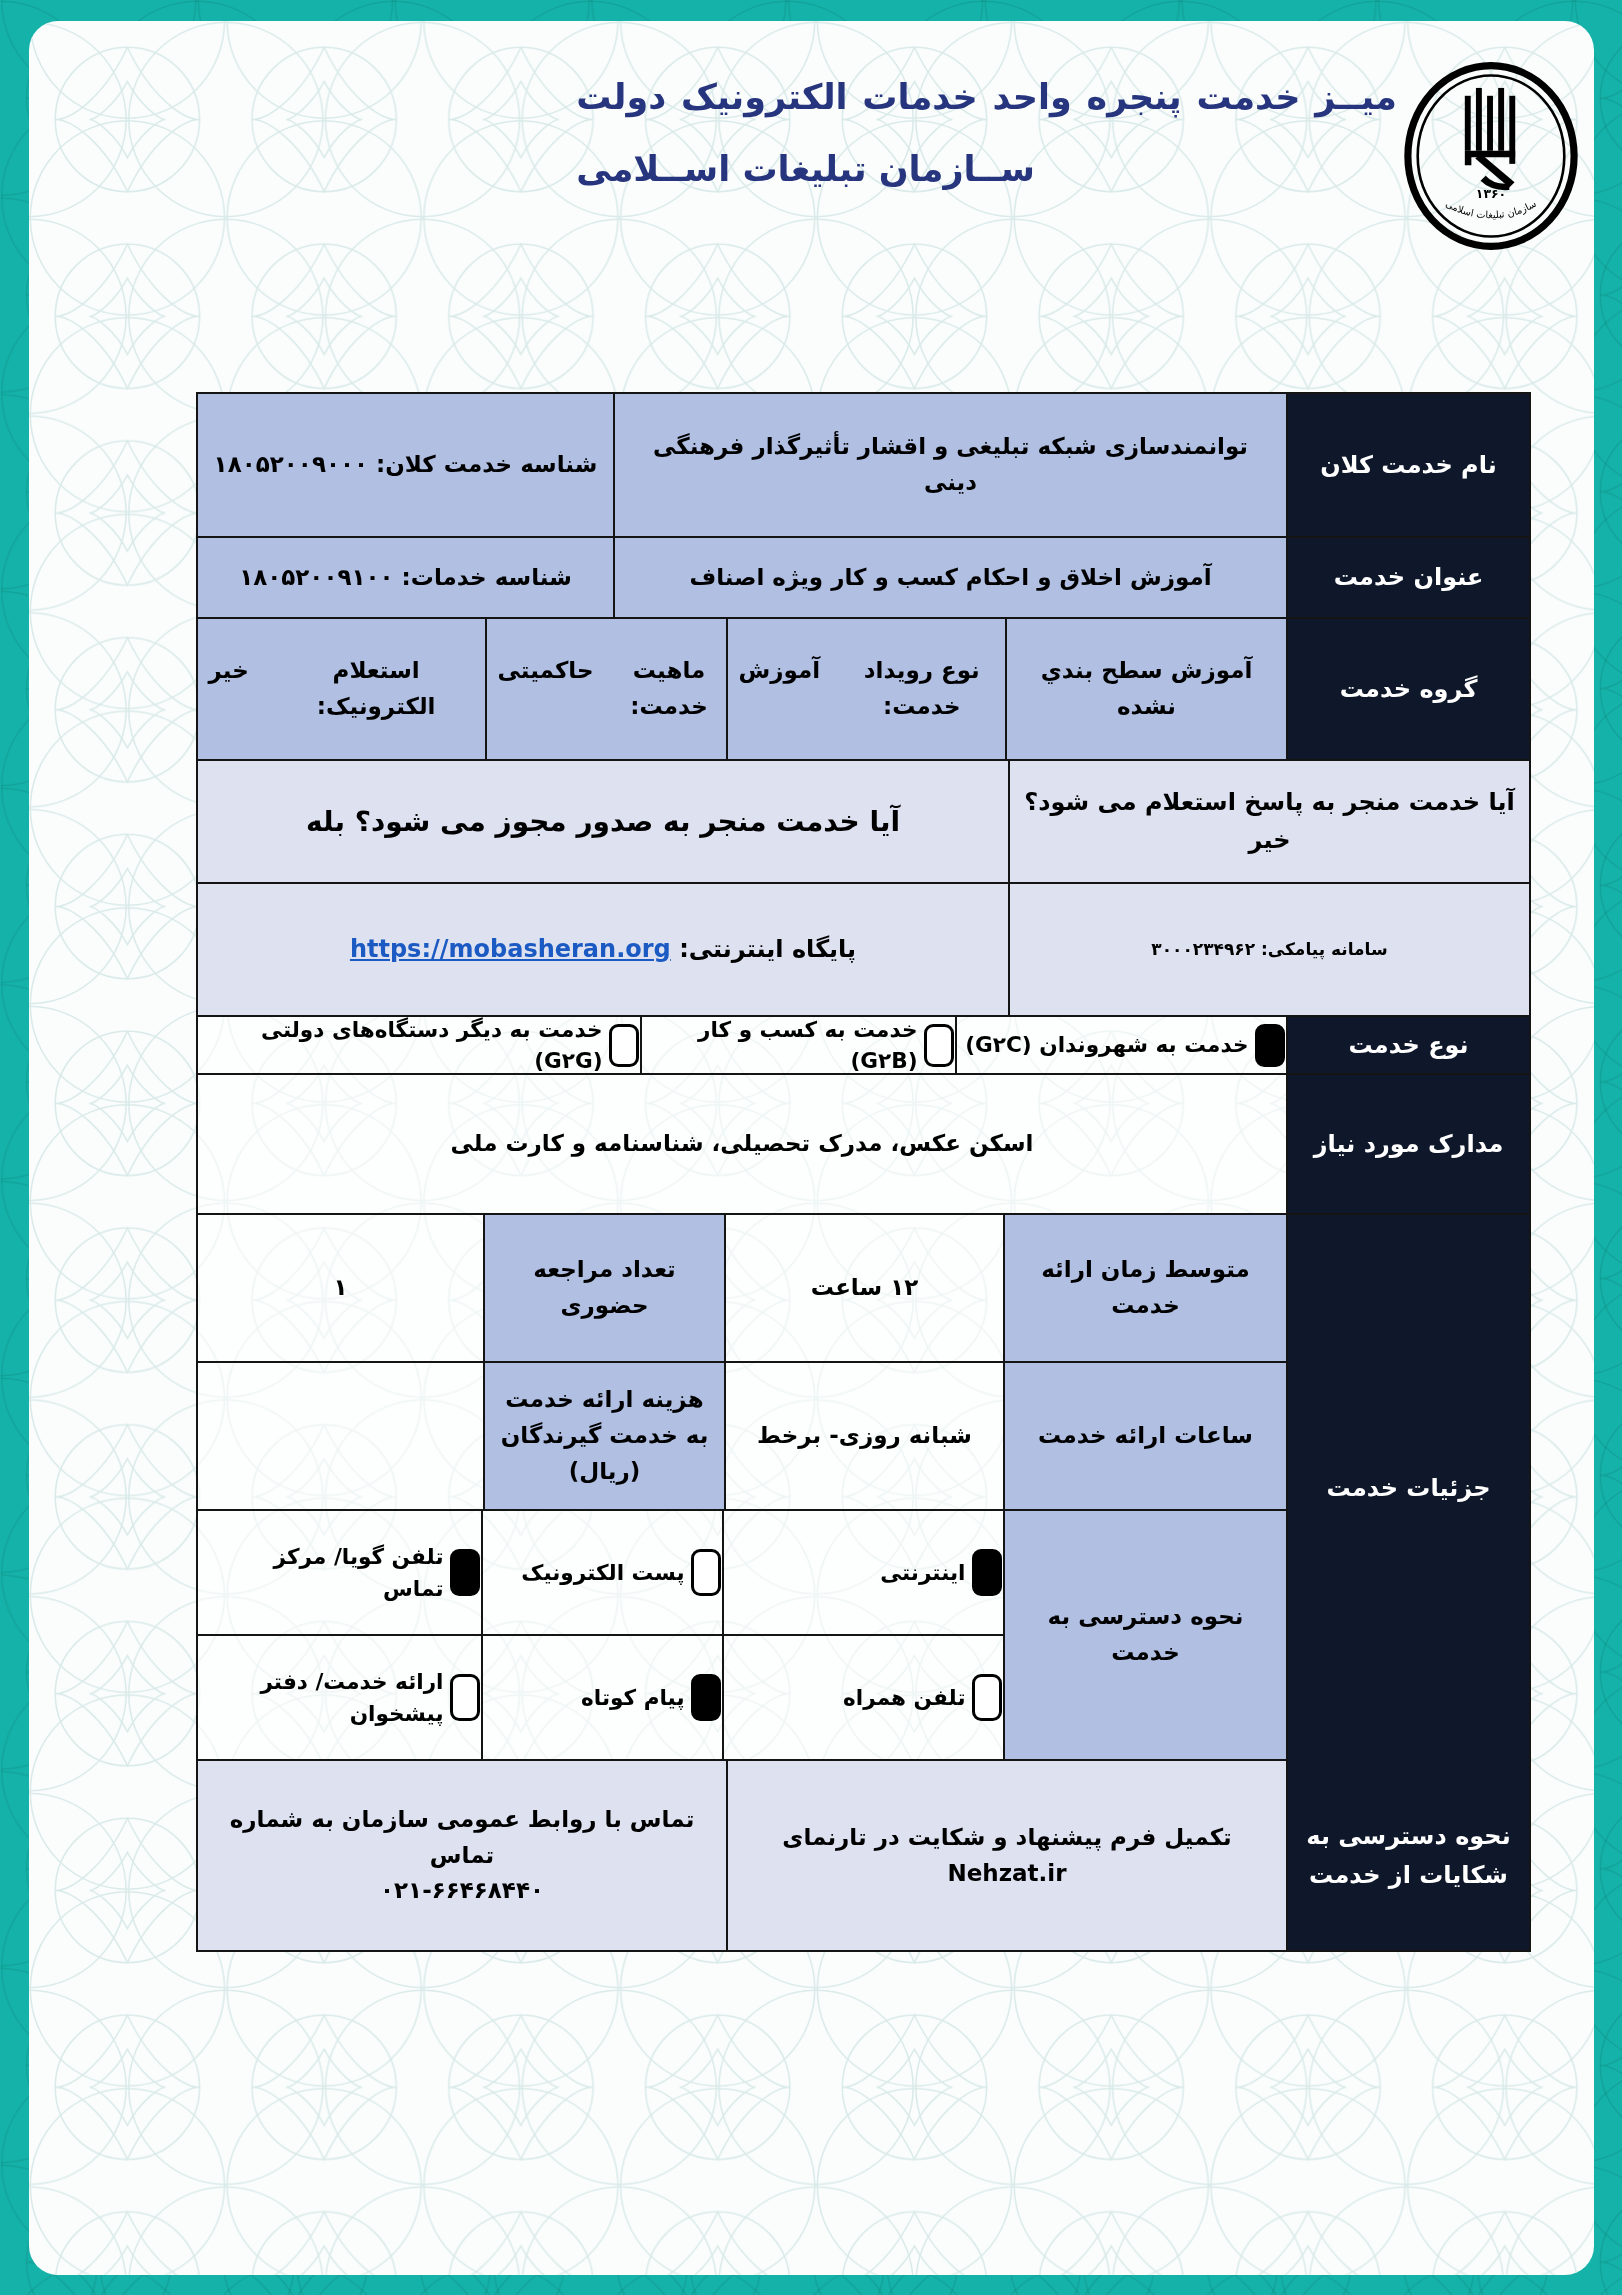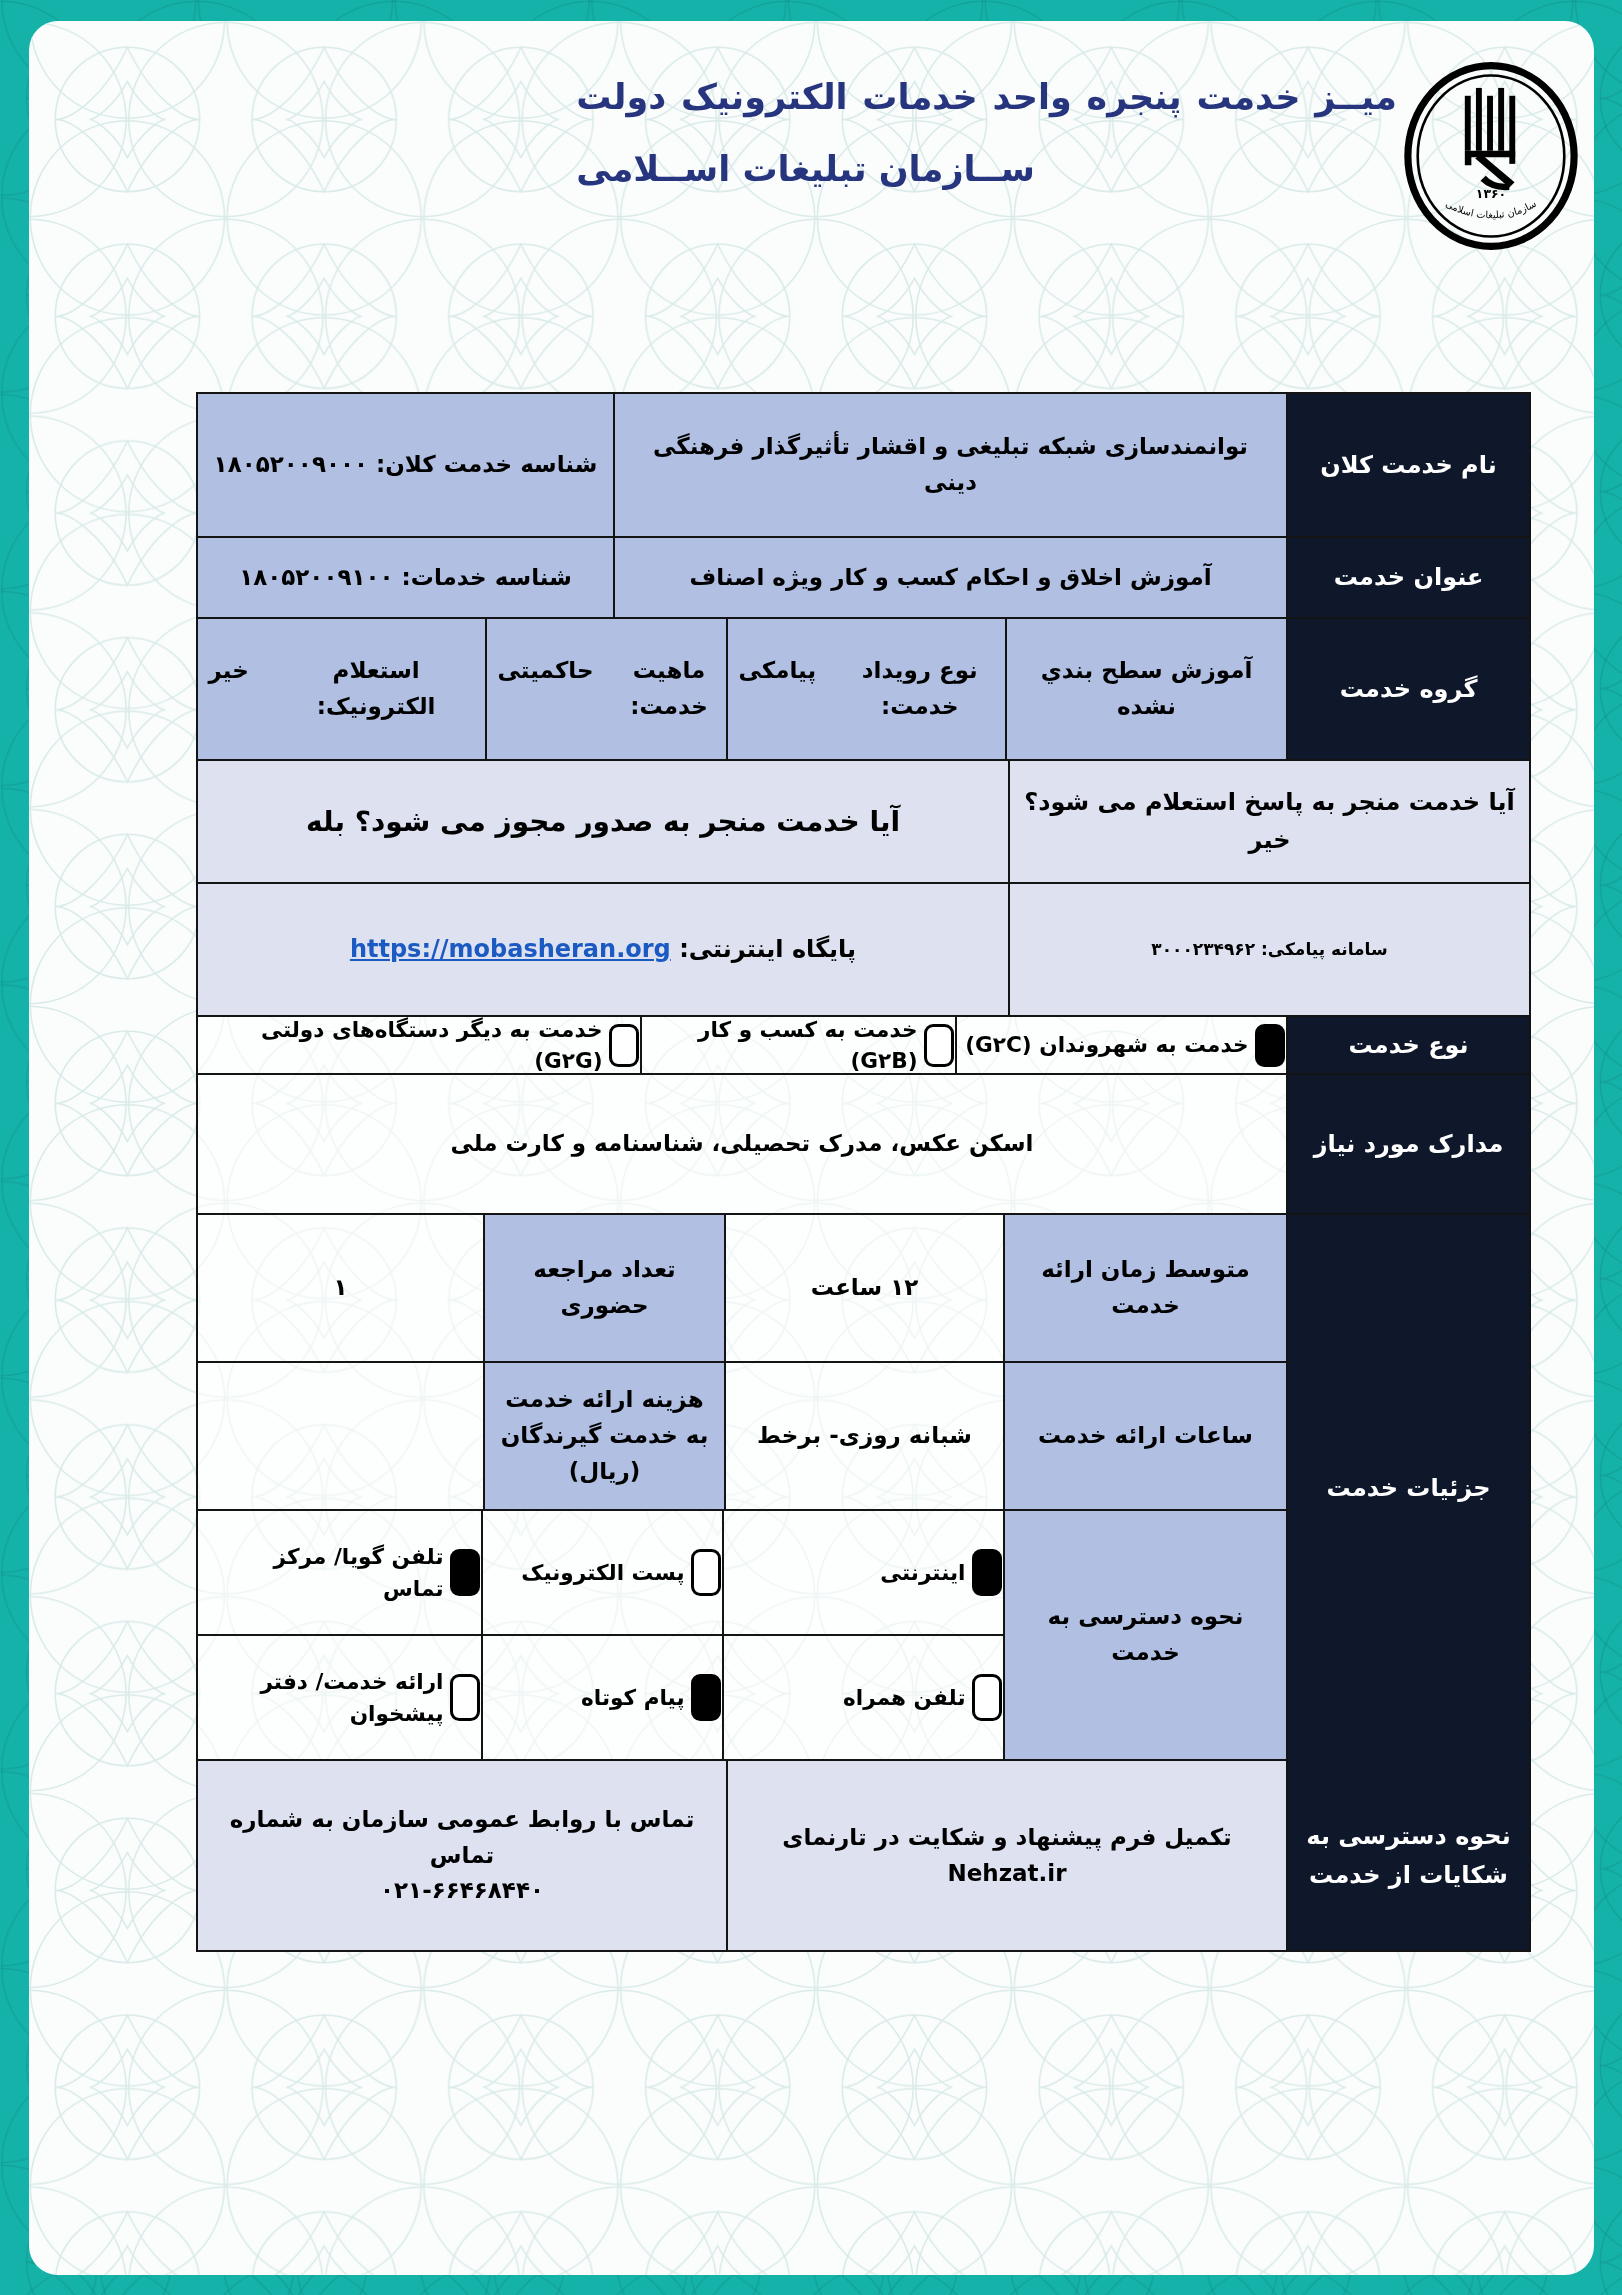--- a/index.html
+++ b/index.html
@@ -165,21 +165,21 @@
       <div class="cell peri w-val">آموزش اخلاق و احکام کسب و کار ویژه اصناف</div>
       <div class="cell peri w-code">شناسه خدمات: ۱۸۰۵۲۰۰۹۱۰۰</div>
     </div>
 
     <div class="row r3">
       <div class="hcell">گروه خدمت</div>
       <div class="cell peri c428">آموزش سطح بندي نشده</div>
       <div class="cell peri c426">
         <div class="stack">
           <span>نوع رویداد خدمت:</span>
-          <span>پیامکی</span>
+          <span>آموزش</span>
         </div>
       </div>
       <div class="cell peri c367">
         <div class="stack">
           <span>ماهیت خدمت:</span>
           <span>حاکمیتی</span>
         </div>
       </div>
       <div class="cell peri cfill">
         <div class="stack">

